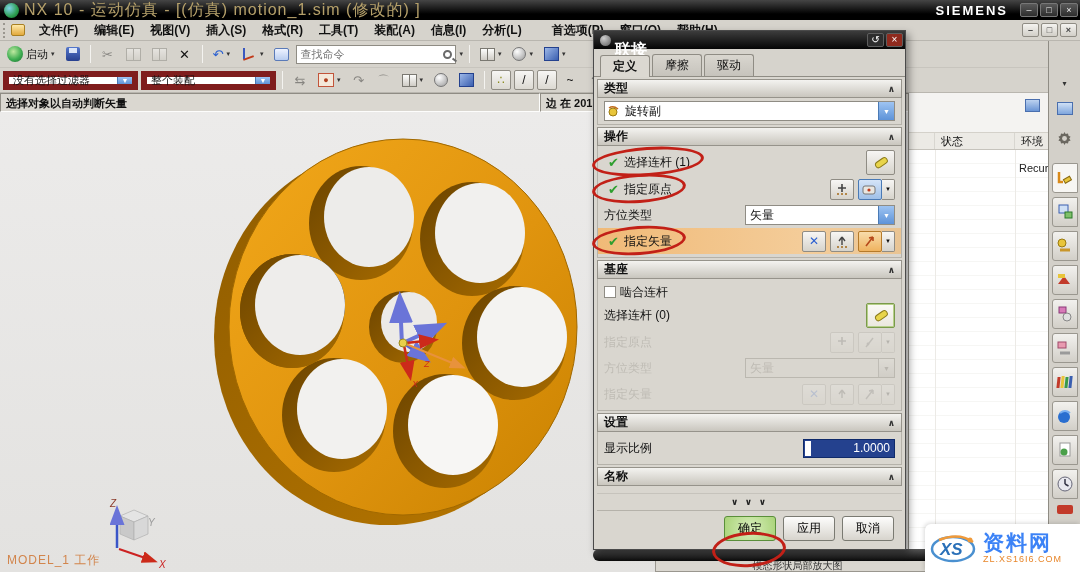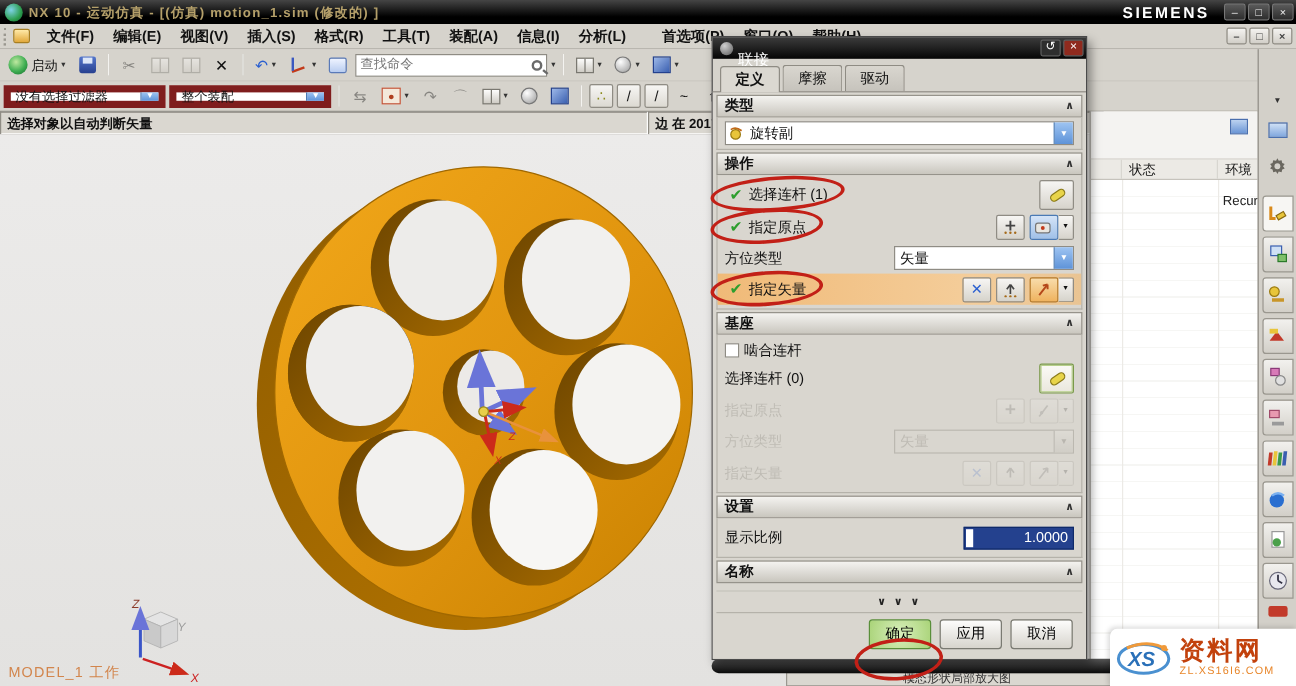--- a/index.html
+++ b/index.html
@@ -3,21 +3,21 @@
 <meta charset="utf-8">
 <style>
 *{margin:0;padding:0;box-sizing:border-box;}
 html,body{width:1080px;height:572px;overflow:hidden;}
 body{font-family:"Liberation Sans","DejaVu Sans",sans-serif;font-size:12px;position:relative;background:#d6d3cc;color:#111;}
 .screen{position:absolute;inset:0;width:1080px;height:572px;overflow:hidden;}
 
 
 .titlebar{position:absolute;left:0;top:0;width:1080px;height:20px;background:linear-gradient(#454545,#000 70%);display:flex;align-items:center;padding:0 2px;}
 .app-icon{width:15px;height:15px;border-radius:50%;background:radial-gradient(circle at 35% 35%,#7fd3e8,#2d9e4f 60%,#0a5f2a);margin:0 5px 0 2px;flex:0 0 auto;}
-.titletext{color:#b5a06a;font-size:11px;letter-spacing:1px;white-space:nowrap;font-weight:bold;}
+.titletext{color:#b5a06a;font-size:16px;letter-spacing:1px;white-space:nowrap;}
 .brand{margin-left:auto;color:#fff;font-weight:bold;font-size:13px;letter-spacing:2px;margin-right:10px;}
 .winbtn{width:18px;height:14px;background:linear-gradient(#5a5a5a,#2e2e2e);border:1px solid #777;color:#eee;font-size:9px;line-height:12px;text-align:center;margin-left:2px;border-radius:2px;}
 
 
 .menubar{position:absolute;left:0;top:20px;width:1080px;height:21px;background:#d6d3cc;border-bottom:1px solid #b9b6af;display:flex;align-items:center;font-weight:bold;}
 .menugrip{width:5px;height:15px;margin:0 3px;border-left:2px dotted #9a978f;}
 .menu-appicon{width:14px;height:12px;background:linear-gradient(#ffe9a8,#e2a93c);border:1px solid #a87f22;border-radius:2px;margin-right:6px;}
 .menuitem{padding:2px 8px;white-space:nowrap;}
 .mdi{margin-left:auto;display:flex;margin-right:3px;}
 .mdibtn{width:17px;height:14px;background:linear-gradient(#f4f3f0,#d2cfc8);border:1px solid #8f8c84;font-size:9px;line-height:12px;text-align:center;margin-left:2px;color:#444;border-radius:2px;}
@@ -85,21 +85,21 @@
 .res-win{margin-top:14px;width:16px;height:13px;background:linear-gradient(#cfe0f5,#7fa6dd);border:1px solid #4a6fae;}
 .res-gear{margin-top:16px;}
 .restab{margin-top:4px;width:26px;height:30px;border:1px solid #9a978f;border-radius:3px 0 0 3px;background:linear-gradient(#f2f1ee,#d2cfc8);display:flex;align-items:center;justify-content:center;}
 .restab.first{margin-top:14px;background:#f7f6f3;}
 .res-nub{margin-top:6px;width:16px;height:9px;background:#c23a2a;border-radius:2px;}
 
 
 .dialog{position:absolute;left:593px;top:30px;width:313px;height:520px;background:#d6d3cc;border:1px solid #4a4a4a;box-shadow:3px 4px 8px rgba(0,0,0,.4);z-index:10;display:flex;flex-direction:column;}
 .dlg-title{height:18px;background:linear-gradient(#3c3c3c,#050505);display:flex;align-items:center;padding:0 2px;flex:0 0 auto;}
 .dlg-ticon{width:11px;height:11px;border-radius:50%;background:radial-gradient(circle at 35% 30%,#cfcfcf,#5a5a5a);margin:0 4px;}
-.dlg-ttext{color:#fff;font-weight:normal;font-size:13px;flex:1;margin-top:20px;}
+.dlg-ttext{color:#fff;font-weight:bold;font-size:16px;flex:1;margin-top:20px;}
 .dlg-tbtn{width:17px;height:14px;background:#2e2e2e;border:1px solid #5e5e5e;color:#fff;font-size:10px;line-height:12px;text-align:center;margin-left:2px;border-radius:2px;}
 .dlg-tbtn.close{background:#8f2a1e;}
 .dlg-tabs{display:flex;gap:2px;padding:5px 6px 0 6px;height:27px;flex:0 0 auto;}
 .tab{border:1px solid #8f8c84;border-bottom:none;background:linear-gradient(#d9d6cf,#c6c3bc);padding:2px 12px;border-radius:3px 3px 0 0;font-size:12px;}
 .tab.active{background:#dbd8d1;position:relative;top:1px;font-weight:bold;}
 .dlg-body{flex:1;border-top:1px solid #8f8c84;background:#d9d6cf;padding:2px 3px;overflow:hidden;display:flex;flex-direction:column;}
 .grp-h{height:19px;background:linear-gradient(#f4f3f0,#c9c6be);border:1px solid #96938b;display:flex;align-items:center;justify-content:space-between;padding:0 6px;font-weight:bold;flex:0 0 auto;}
 .grp-h .caret{font-size:9px;color:#333;}
 .grp-b{border:1px solid #b5b2aa;border-top:none;background:#d9d6cf;padding:3px 6px;flex:0 0 auto;margin-bottom:2px;}
 .row{display:flex;align-items:center;gap:4px;min-height:26px;padding:1px 0;}
@@ -134,21 +134,21 @@
 .dlg-actions{display:flex;justify-content:flex-end;gap:7px;padding:5px 8px 6px 0;border-top:1px solid #b5b2aa;margin-top:2px;flex:0 0 auto;}
 .btn{border:1px solid #7a7a72;background:linear-gradient(#fdfdfc,#d7d4cd);padding:3px 13px;border-radius:3px;font-size:12px;font-family:inherit;}
 .btn.ok{background:radial-gradient(circle,#d8efbc,#a9d378);border-color:#5a8f3a;}
 .dlg-rail{position:absolute;left:593px;top:549px;width:347px;height:12px;background:linear-gradient(#555,#0a0a0a);border-radius:6px;z-index:9;}
 .bottom-tip{position:absolute;left:655px;top:560px;width:285px;height:12px;background:#dad7d0;border:1px solid #9a978f;font-size:10px;color:#333;text-align:center;line-height:10px;overflow:hidden;z-index:8;}
 
 
 .annot{position:absolute;border:3px solid #c22017;border-radius:50%;pointer-events:none;z-index:40;transform:rotate(-4deg);}
 .watermark{position:absolute;right:0;bottom:0;width:155px;height:48px;background:#fff;border-radius:6px 0 0 0;z-index:45;display:flex;align-items:center;padding:2px 4px;box-shadow:-1px -1px 4px rgba(0,0,0,.15);}
 .wm-text{display:flex;flex-direction:column;margin-left:2px;}
-.wm-name{font-size:21px;font-weight:bold;color:#c2410c;letter-spacing:2px;line-height:22px;}
+.wm-name{font-size:21px;font-weight:bold;color:#3b82f6;letter-spacing:2px;line-height:22px;}
 .wm-url{font-size:9px;color:#e8862a;letter-spacing:1px;}
 svg text{font-family:"Liberation Sans","DejaVu Sans",sans-serif;}
 </style>
 </head>
 <body>
 
 <div class="screen">
 
   <div class="titlebar">
     <span class="app-icon"></span>

